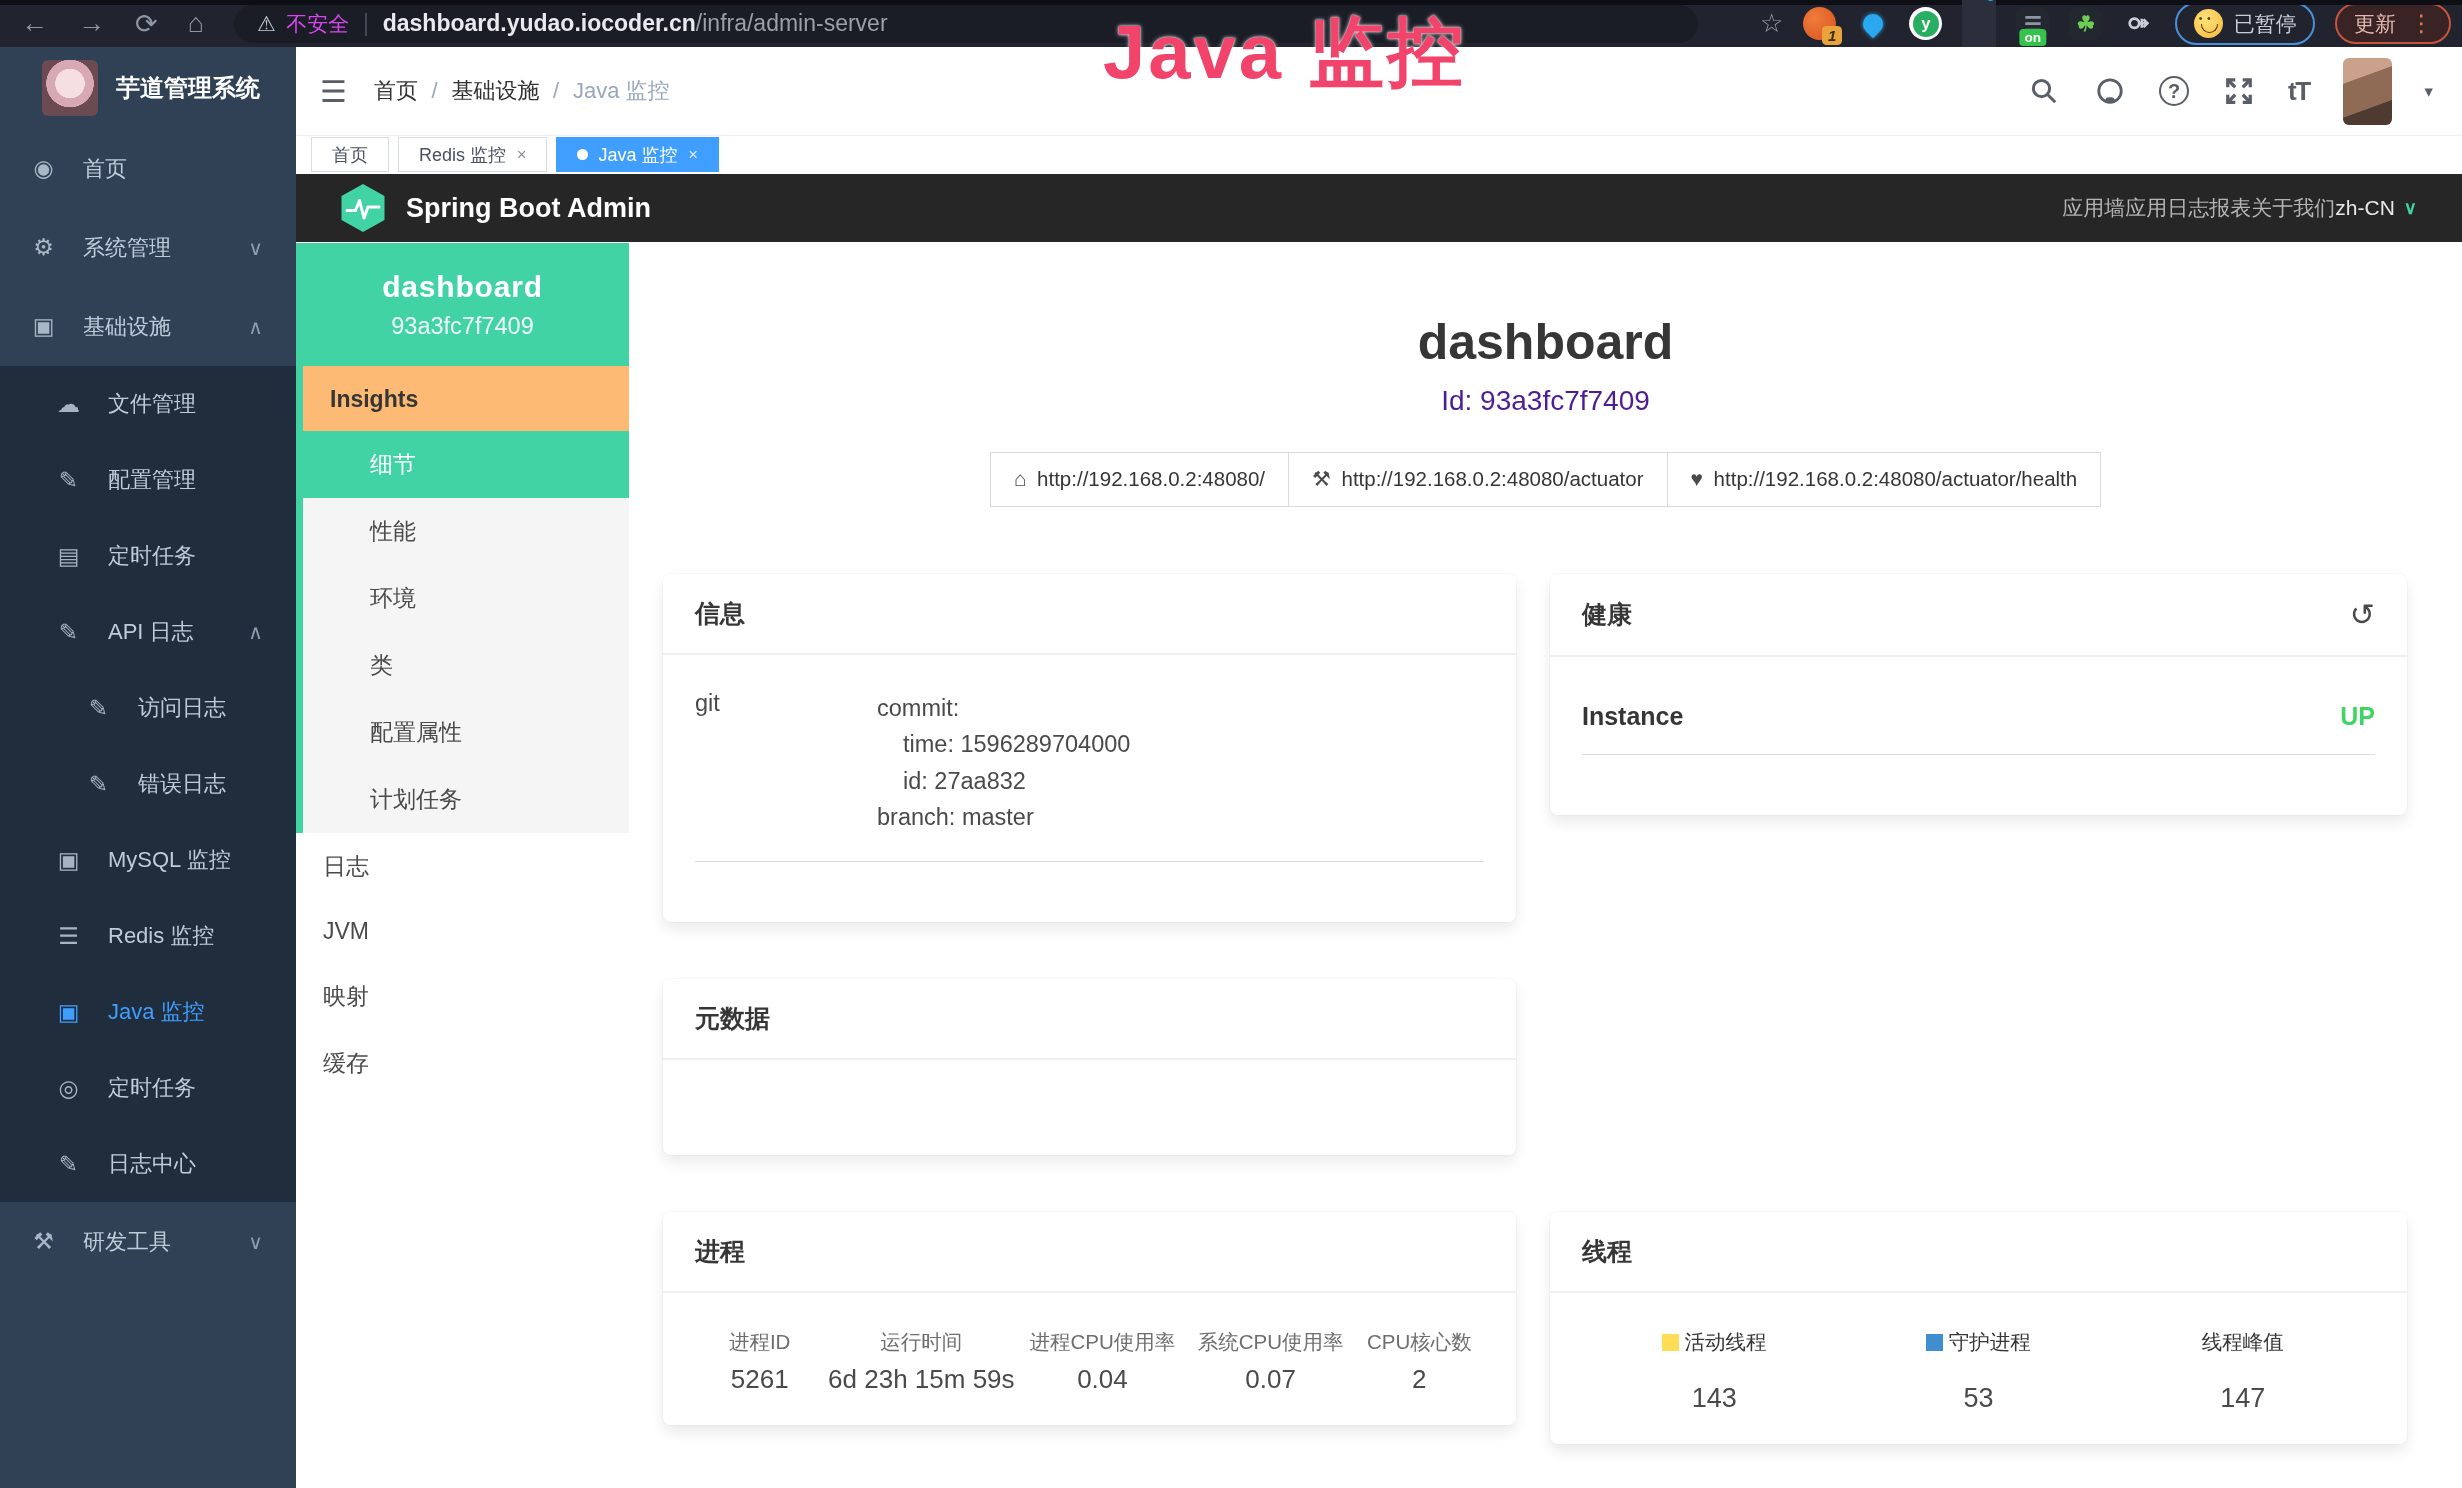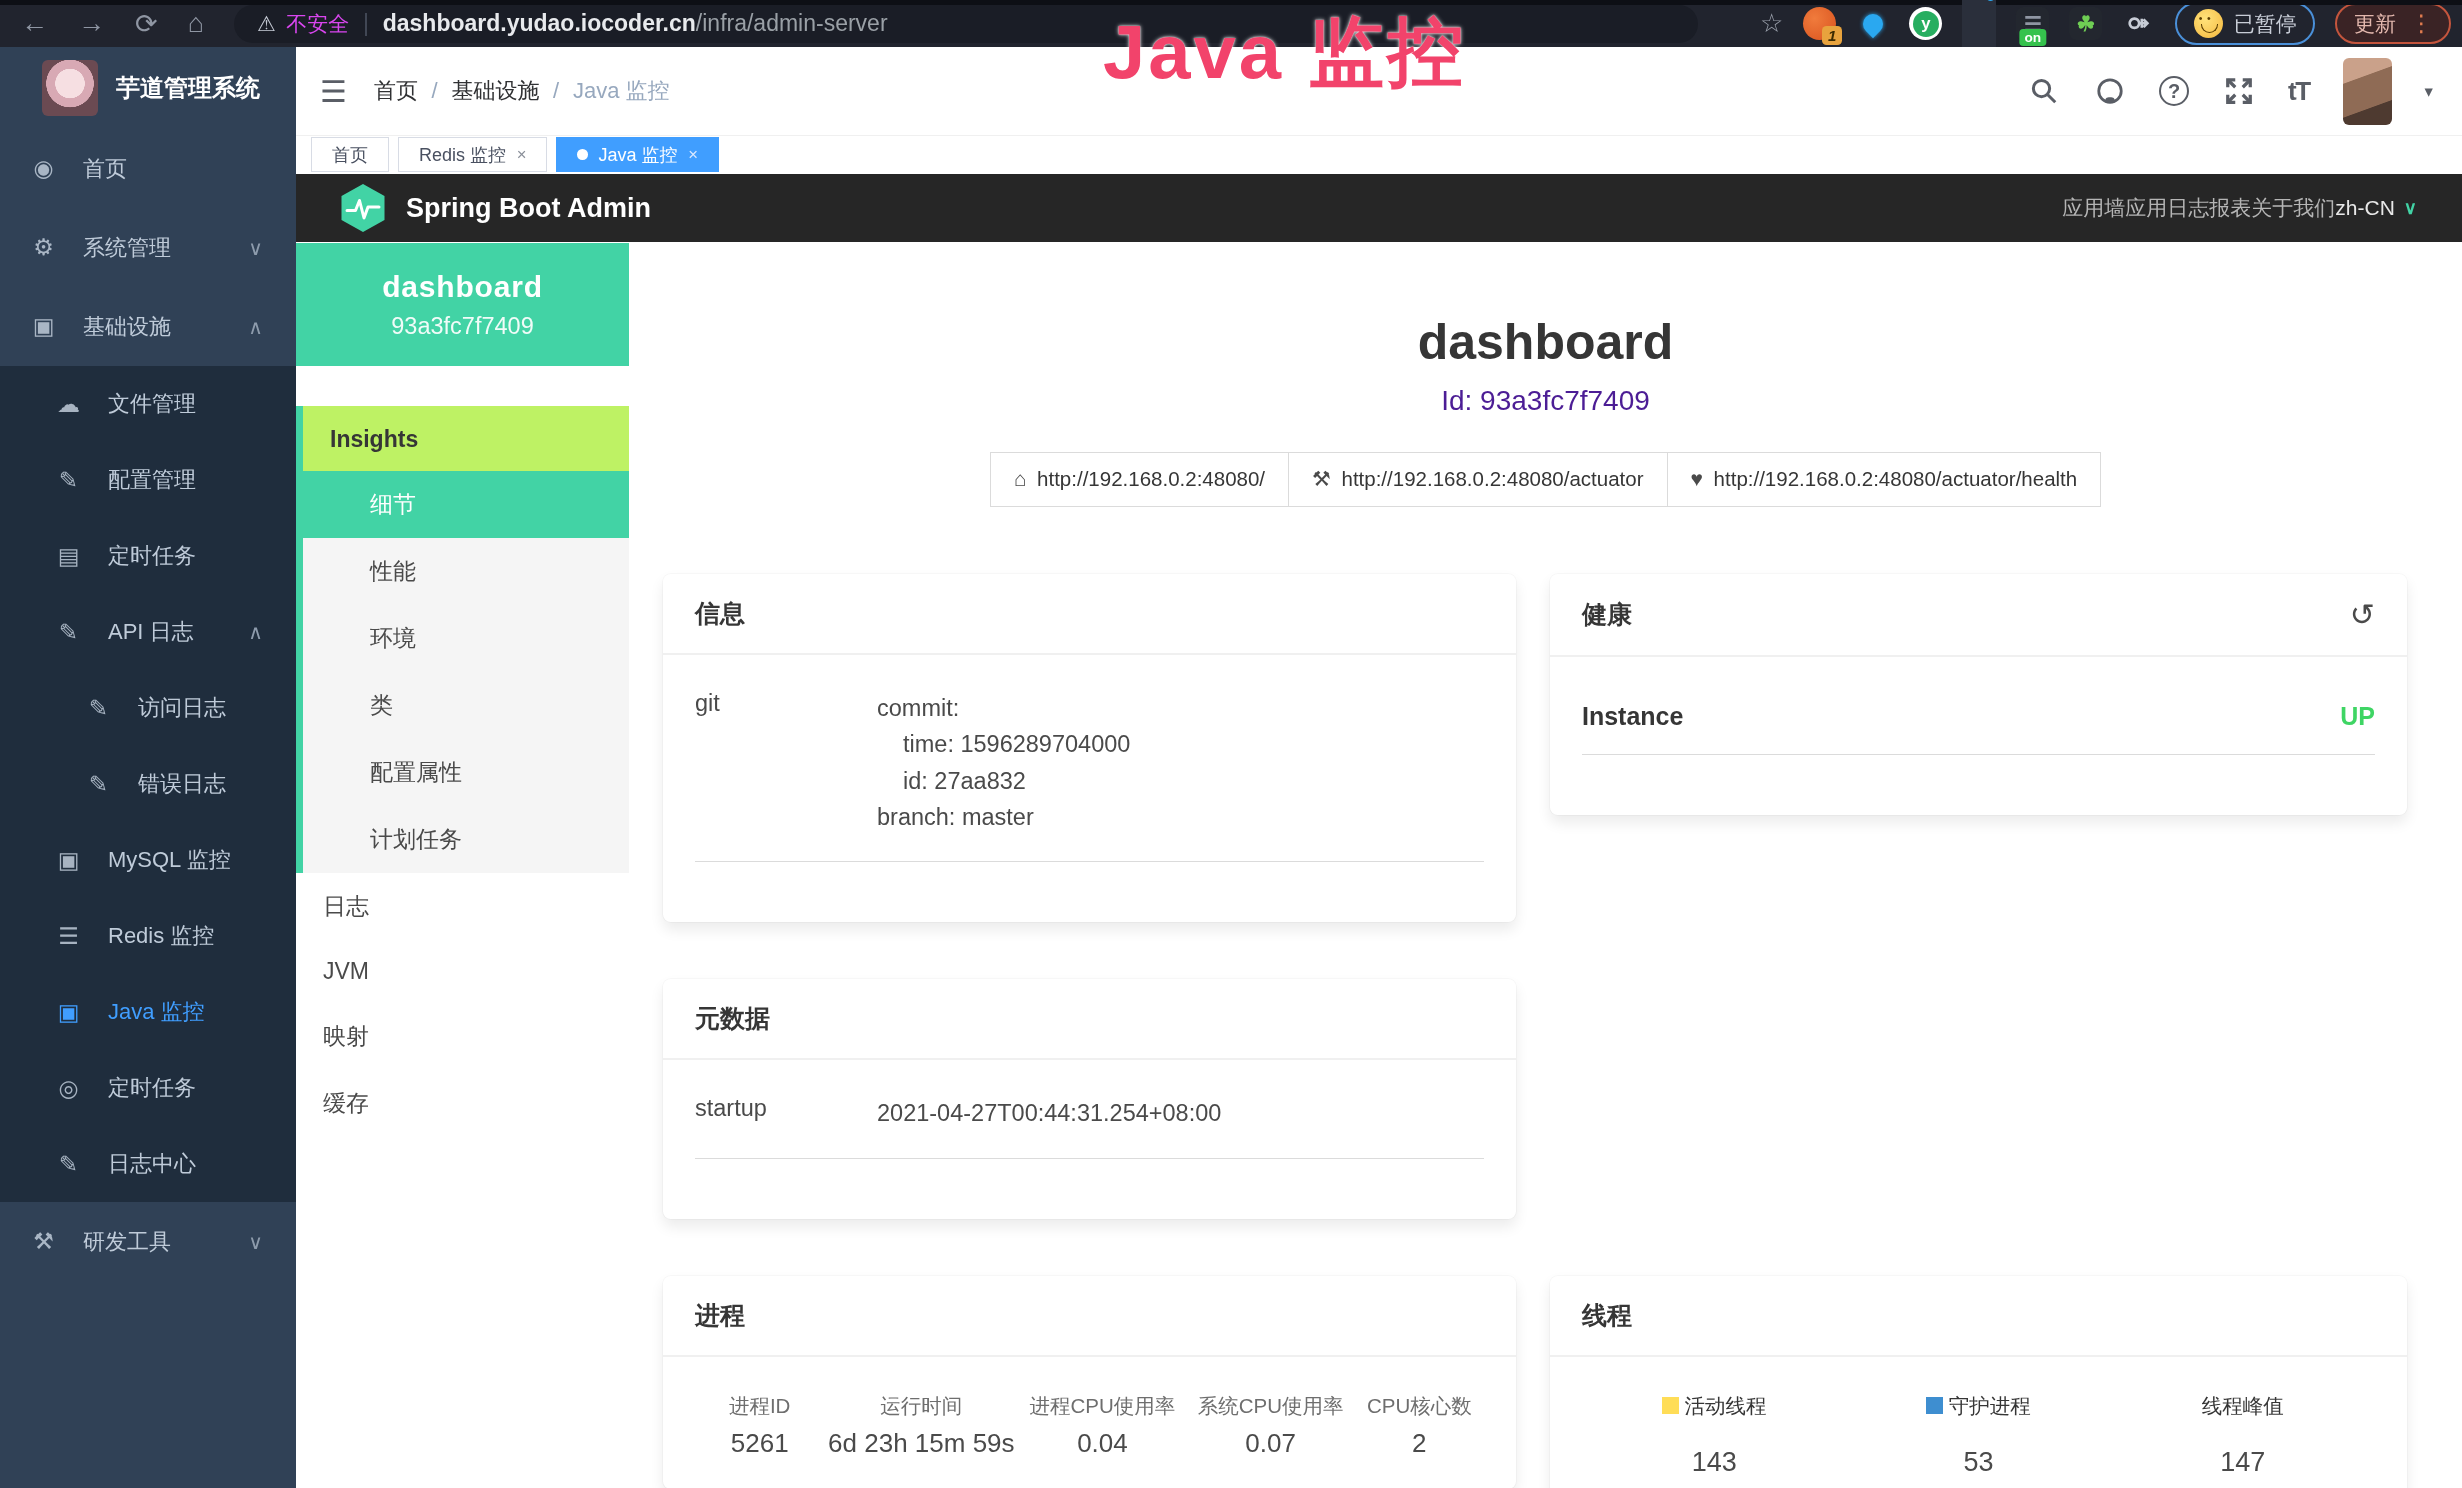--- a/index.html
+++ b/index.html
@@ -109,21 +109,21 @@
   .sba-nav { margin-left:auto; display:flex; align-items:center; margin-right:46px; font-size:21px; color:#b5b5b5; }
   .sba-locale { color:#e8e8e8; display:flex; align-items:center; gap:9px; }
   .sba-locale .lc { color:#42d3a5; font-weight:bold; font-size:18px; }
 
   .sba-side { position:absolute; left:296px; top:243px; width:334px; height:1246px; background:#fff;
               border-right:0.8px solid #ededed; font-size:23px; color:#4a4a4a; }
   .sba-app { background:#42d3a5; color:#fff; text-align:center; padding:27px 7.6px 26px; }
   .sba-app .an { font-size:30px; font-weight:bold; letter-spacing:0.8px; }
   .sba-app .aid { font-size:23.5px; margin-top:9px; color:rgba(255,255,255,.92); }
   .sba-group { border-left:7.6px solid #42d3a5; background:#f5f5f5; }
-  .sba-sec { font-weight:bold; color:#363636; padding:20px 0 18px 27px; background:#bef264;margin-top:40px; }
+  .sba-sec { font-weight:bold; color:#363636; padding:20px 0 18px 27px; background:#fdba74; }
   .sba-item { padding:18px 0 18px 67px; }
   .sba-item.active { background:#42d3a5; color:#fff; }
   .sba-root { padding:18px 0 18px 27px; }
 
   .sba-main { position:absolute; left:629px; top:243px; width:1833px; height:1246px; background:#fff; overflow:hidden; }
   .page-title { text-align:center; margin-top:70px; font-size:50px; font-weight:600; color:#363636; }
   .page-id { text-align:center; margin-top:13.7px; font-size:28px; color:#4c1d95; }
   .links { display:flex; justify-content:center; margin-top:35px; }
   .lk { display:flex; align-items:center; gap:10.6px; border:0.8px solid #dbdbdb; background:#fff; height:55px;
         padding:0 23px; font-size:20.5px; color:#363636; }
@@ -420,26 +420,20 @@
         </div>
         <div class="pad-bottom"></div>
       </div>
     </section>
 
     <section class="card">
       <div class="card-h">
           <span>元数据</span>
         </div>
       <div class="card-b">
-        <div class="kv">
-          <span class="k">startup</span>
-          <span class="v">
-              <div class="ln">2021-04-27T00:44:31.254+08:00</div>
-            </span>
-        </div>
         <div class="pad-bottom"></div>
       </div>
     </section>
 
     <div></div>
 
     <section class="card">
       <div class="card-h">
           <span>进程</span>
         </div>

